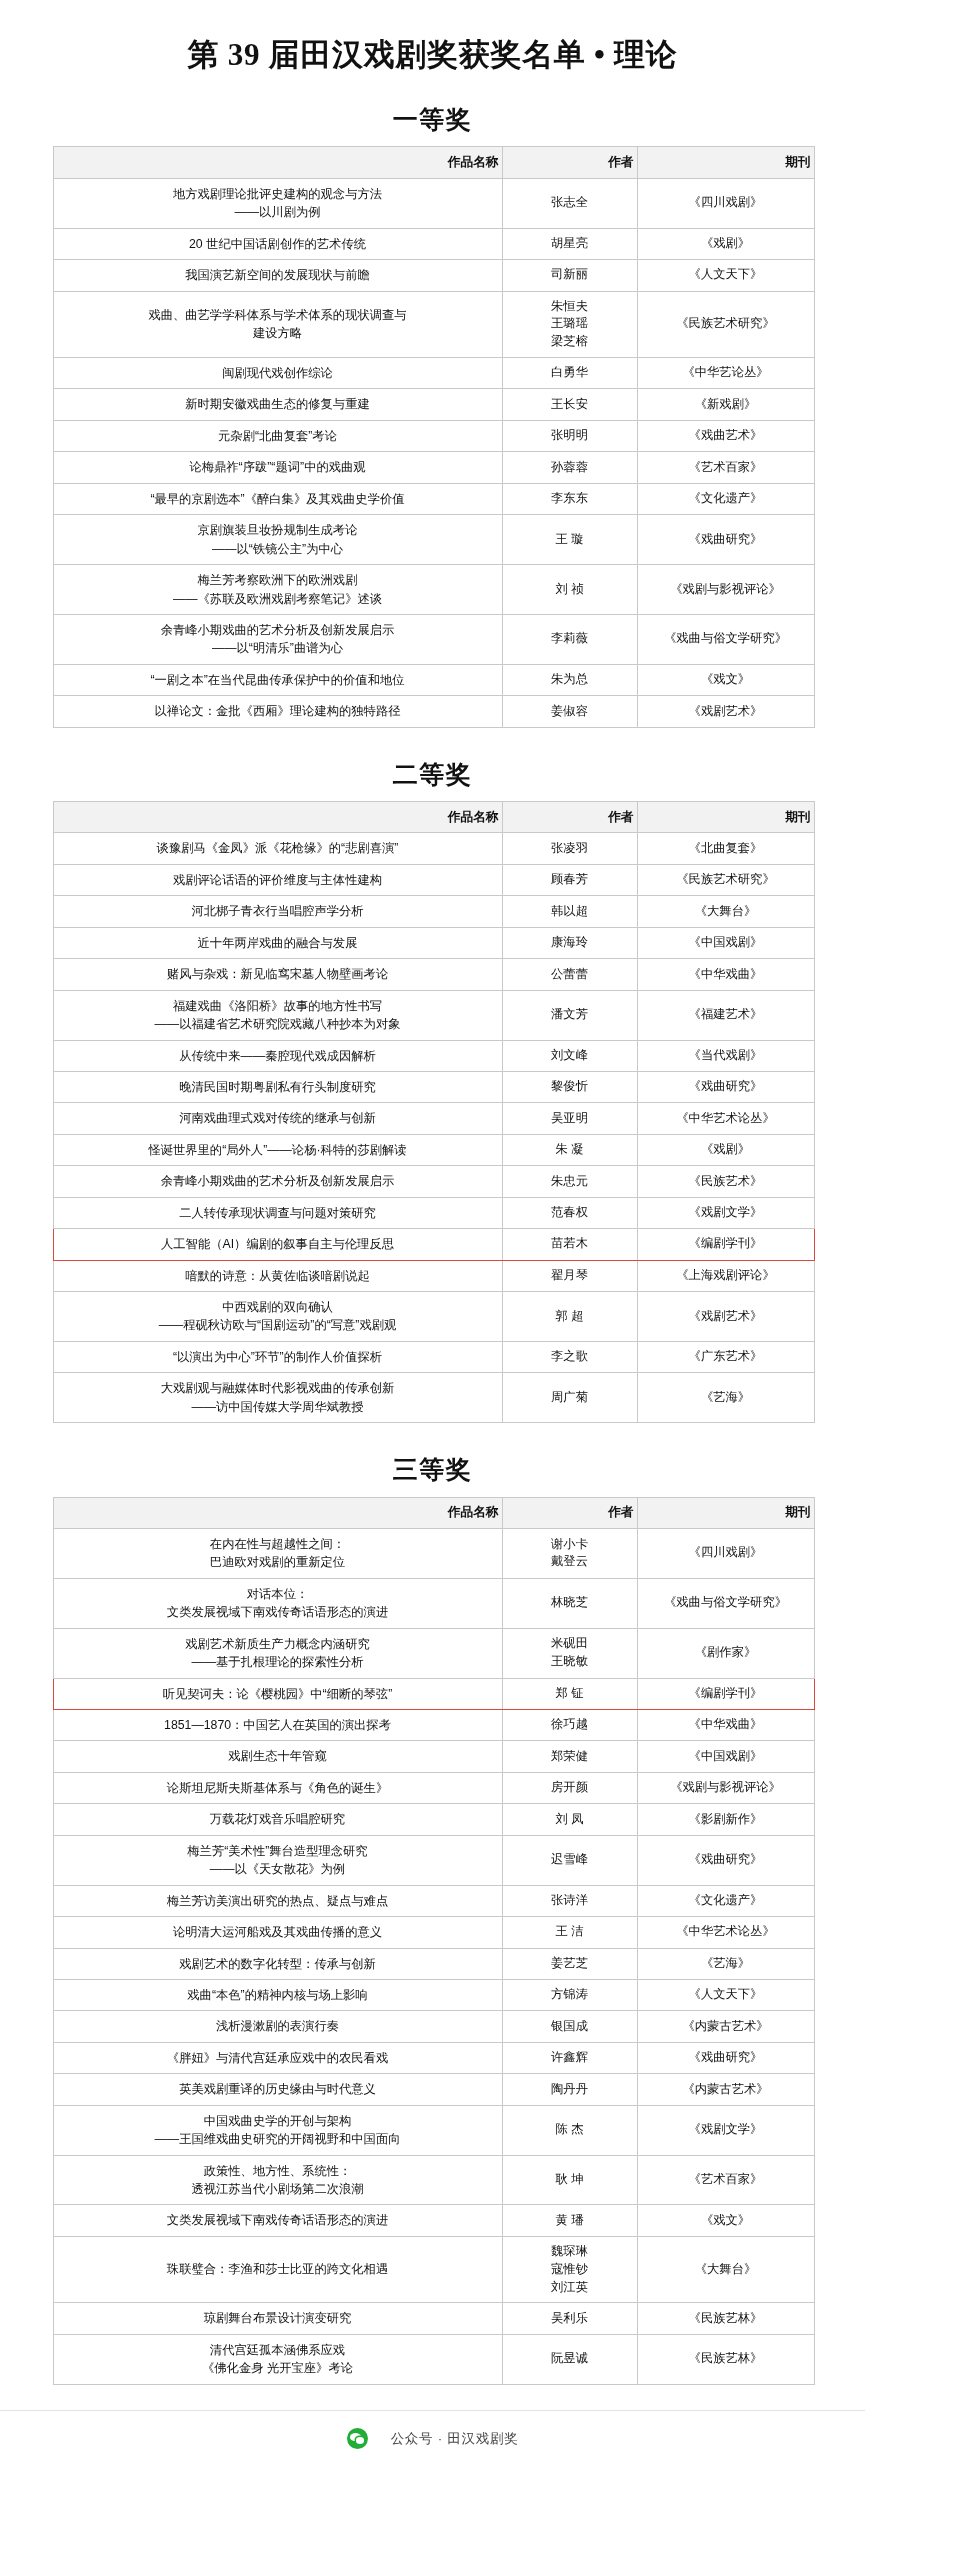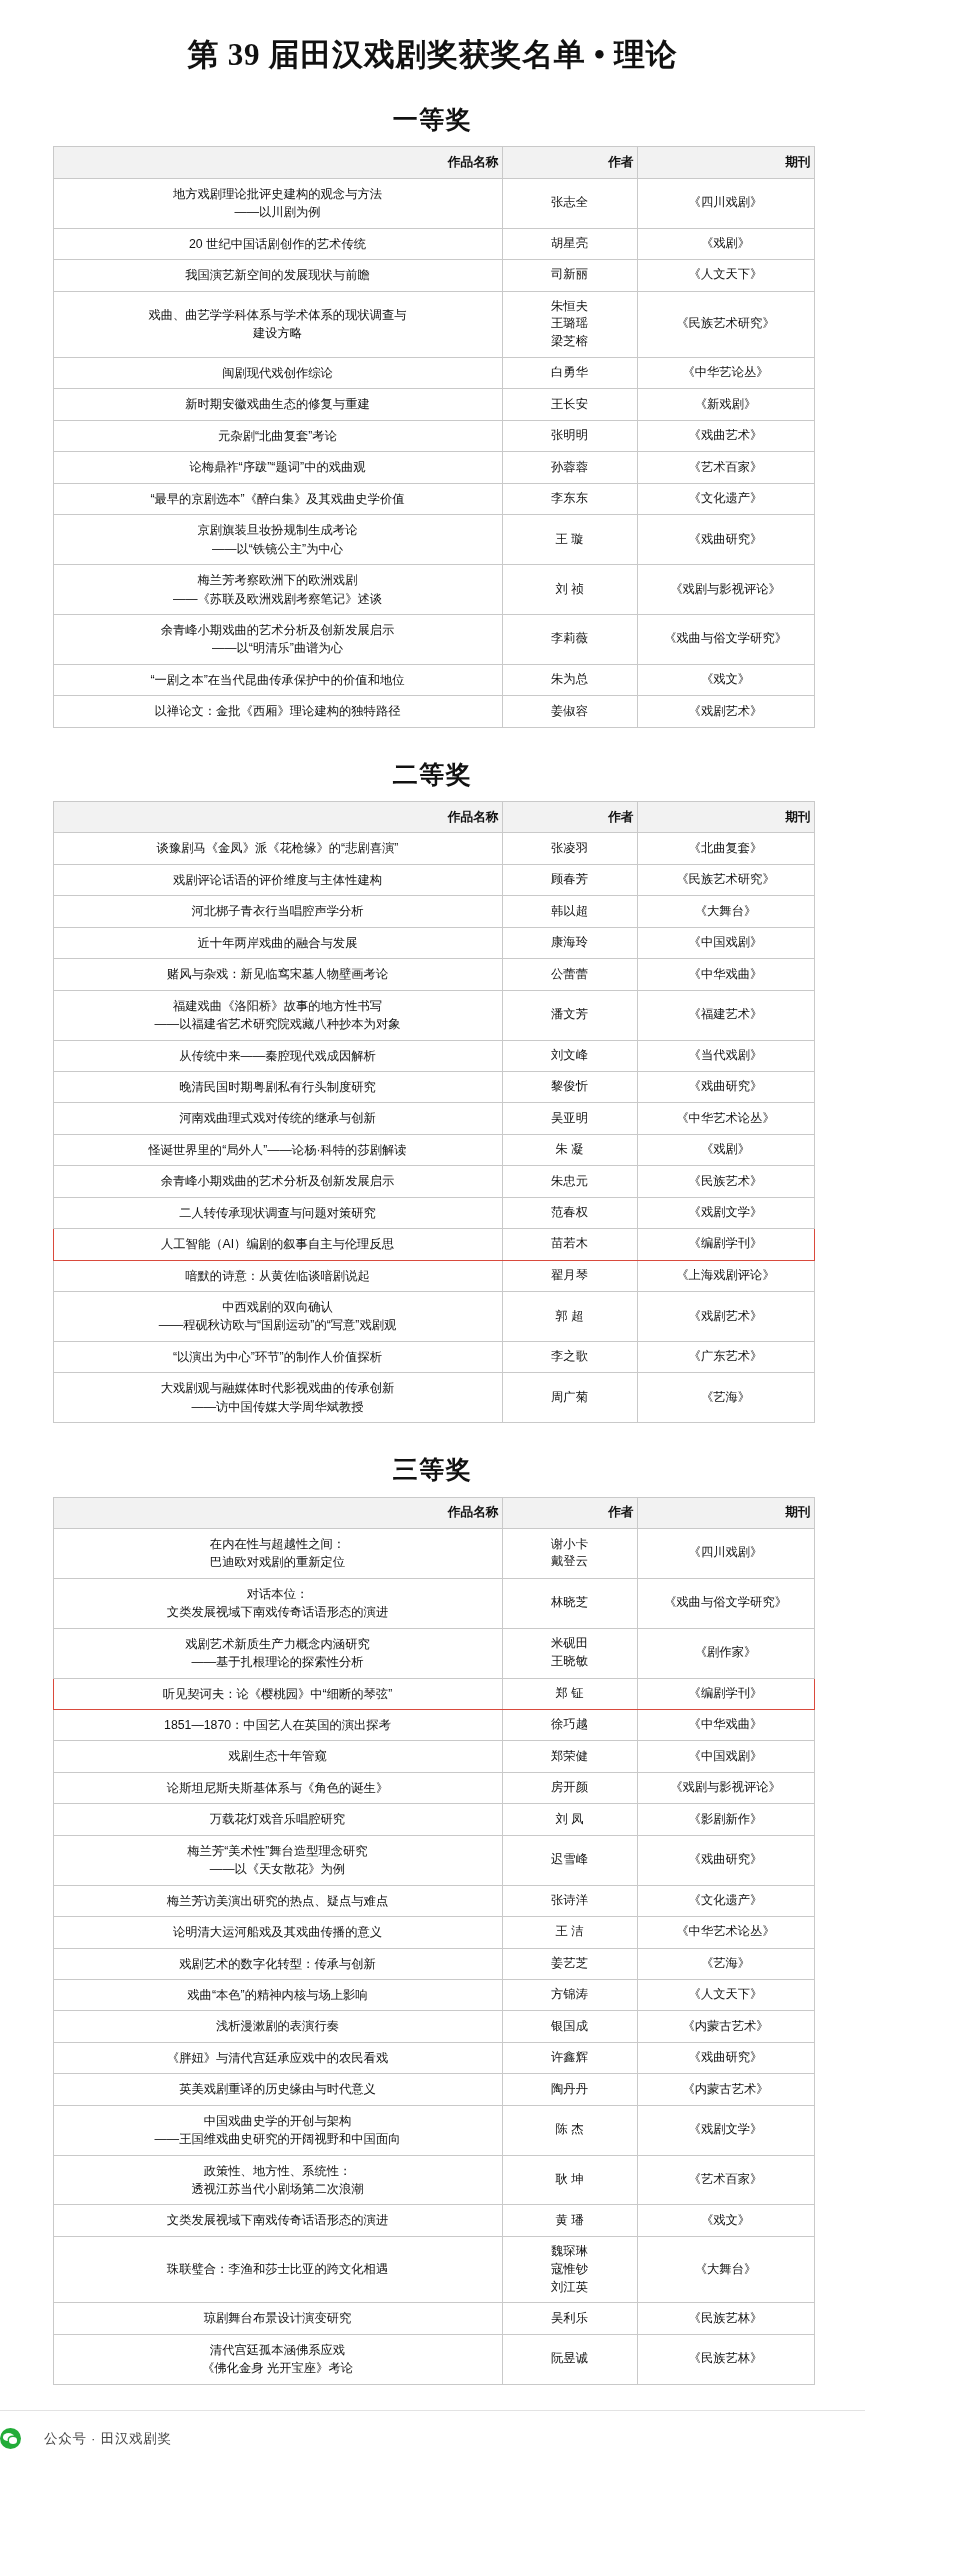--- a/index.html
+++ b/index.html
@@ -84,21 +84,21 @@
     border-right: 1.2px solid #d94a3d;
   }
   .sub {
     display: block;
   }
   .footer {
     border-top: 0.7px solid #e3e3e3;
     height: 55px;
     display: flex;
     align-items: center;
-    justify-content: flex-start;
+    justify-content: center;
     gap: 23px;
     margin-top: 7.5px;
   }
   .footer .wechat-icon {
     width: 21px;
     height: 21px;
     border-radius: 50%;
     background: #22ac38;
     position: relative;
     display: inline-block;

